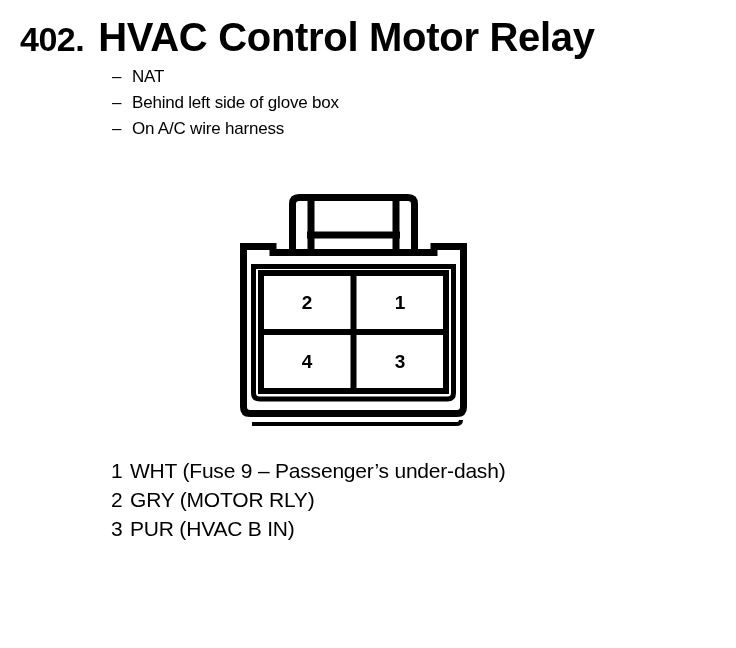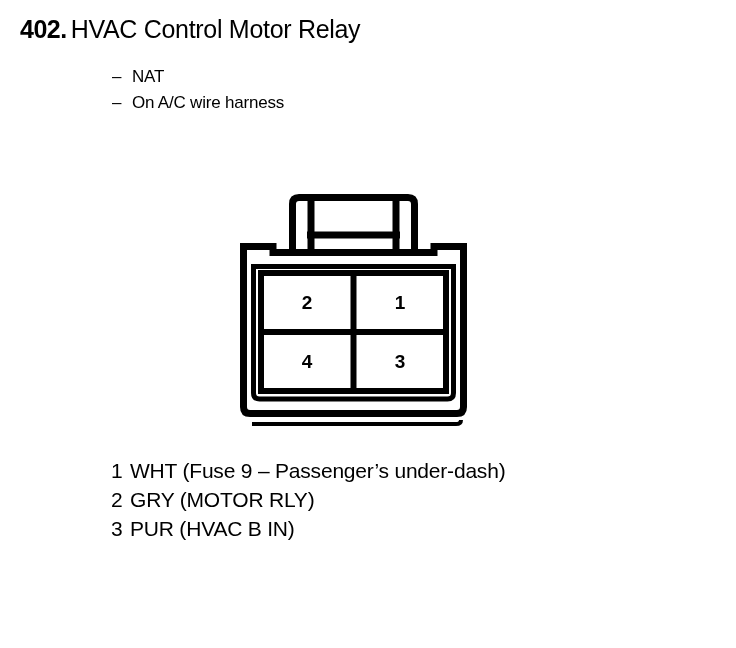--- a/index.html
+++ b/index.html
@@ -26,28 +26,28 @@
   }
   .title-row {
     position: absolute;
     left: 20px;
     top: 15px;
     display: flex;
     align-items: baseline;
     white-space: nowrap;
   }
   .title-number {
-    font-size: 25px;
+    font-size: 34px;
     font-weight: bold;
     letter-spacing: -0.5px;
-    margin-right: 4px;
+    margin-right: 14px;
   }
   .title-text {
-    font-size: 25px;
-    font-weight: normal;
+    font-size: 40px;
+    font-weight: bold;
     letter-spacing: -0.3px;
   }
 
   
   #notes {
     position: absolute;
     left: 112px;
     top: 64px;
   }
   .note-line {
@@ -105,20 +105,23 @@
     <span class="title-number">402.</span>
     <span class="title-text">HVAC Control Motor Relay</span>
   </div>
 </div>
 
 <div id="notes">
   <div class="note-line">
     <span class="note-dash">–</span><span>NAT</span>
   </div>
   <div class="note-line">
+    <span class="note-dash">–</span><span>Behind left side of glove box</span>
+  </div>
+  <div class="note-line">
     <span class="note-dash">–</span><span>On A/C wire harness</span>
   </div>
 </div>
 
 <div id="connector">
   <svg width="260" height="240" viewBox="0 0 260 240" xmlns="http://www.w3.org/2000/svg">
     <g fill="none" stroke="#000000" stroke-width="7" stroke-linejoin="miter">
 
       <path d="M 64.5 62 L 64.5 16 Q 64.5 9.5 71 9.5 L 180 9.5 Q 186.5 9.5 186.5 16 L 186.5 62"></path>
 

